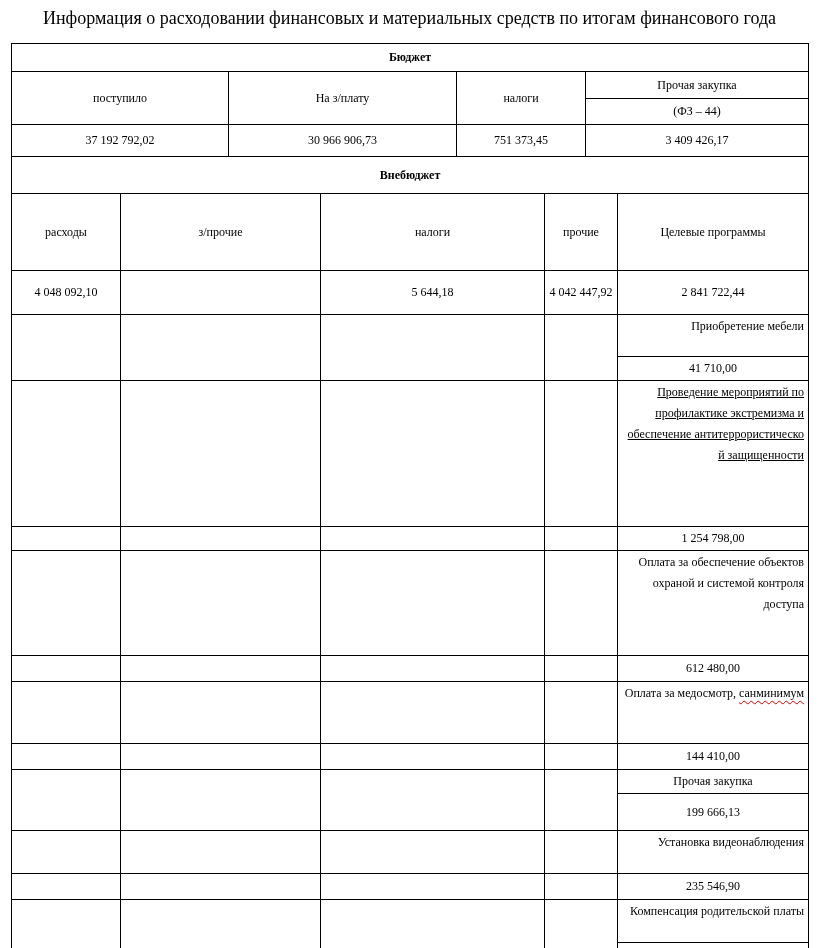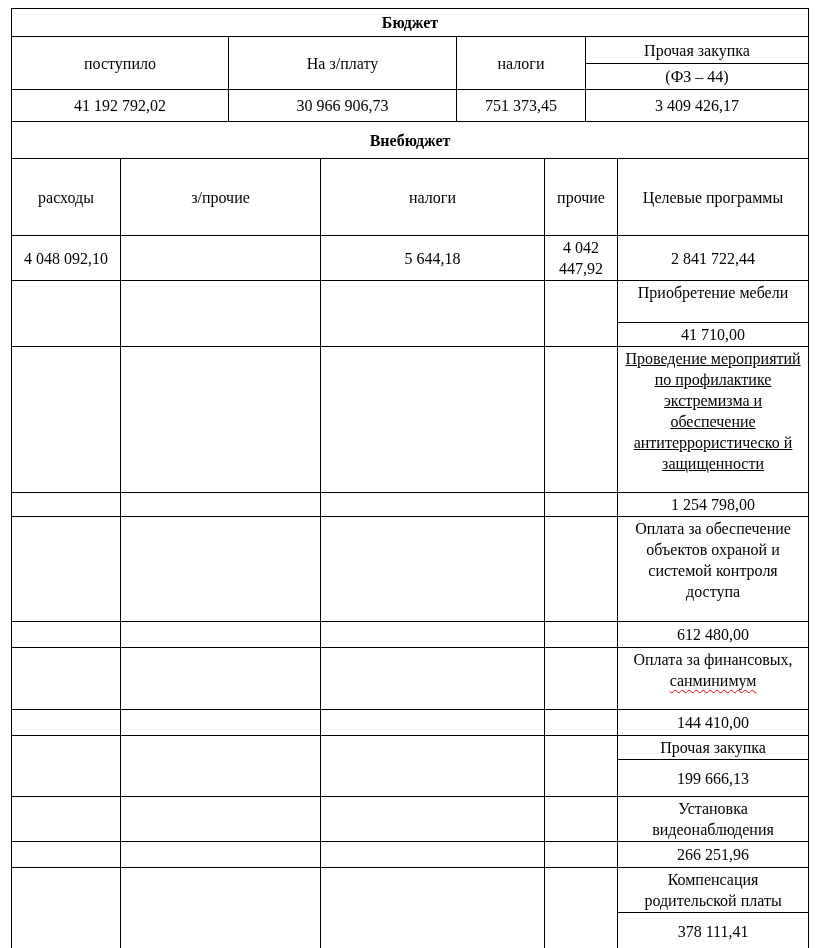--- a/index.html
+++ b/index.html
@@ -18,21 +18,21 @@
   .doc-title {
     text-align: center;
     font-size: 18px;
     line-height: 21px;
     margin: 0 0 14px 0;
   }
   table.tbl {
     border-collapse: collapse;
     table-layout: fixed;
     width: 797px;
-    font-size: 16px;
+    font-size: 12px;
     line-height: 21px;
   }
   table.t-extra { margin-top: -1px; }
   table.tbl td {
     border: 1px solid #000000;
     padding: 1px 4px;
     overflow: hidden;
   }
   td.sec {
     font-weight: bold;
@@ -44,21 +44,21 @@
     vertical-align: middle;
   }
   
   td.la {
     text-align: center;
     vertical-align: middle;
     padding: 1px 6px;
   }
   
   td.lt {
-    text-align: center;
+    text-align: right;
     vertical-align: top;
     padding: 1px 22px 1px 6px;
   }
   .missp {
     text-decoration: underline;
     text-decoration-style: wavy;
     text-decoration-color: #e00000;
     text-decoration-thickness: 1px;
     text-underline-offset: 3px;
   }
@@ -66,20 +66,21 @@
   tr.h26 { height: 26px; } tr.h27 { height: 27px; margin-top: 7px; } tr.h28 { height: 28px; }
   tr.h32 { height: 32px; } tr.h42 { height: 42px; } tr.h43 { height: 43px; }
   tr.h44 { height: 44px; } tr.h62 { height: 62px; } tr.h77 { height: 77px; }
   tr.h105 { height: 105px; } tr.h146 { height: 146px; text-decoration: underline; }
 </style>
 </head>
 <body>
 
 <div class="page">
 
+  <div class="doc-title">Информация о расходовании финансовых и материальных средств по итогам финансового года</div>
 
   <table class="tbl t-budget">
     <colgroup>
       <col style="width:217px">
         <col style="width:228px">
         <col style="width:129px">
         <col style="width:223px">
     </colgroup>
     <tbody>
       <tr class="h28">
@@ -88,21 +89,21 @@
       <tr class="h27">
         <td class="c" rowspan="2">поступило</td>
         <td class="c" rowspan="2">На з/плату</td>
         <td class="c" rowspan="2">налоги</td>
         <td class="c">Прочая закупка</td>
       </tr>
       <tr class="h26">
         <td class="c">(ФЗ – 44)</td>
       </tr>
       <tr class="h32">
-        <td class="c">41 192 792,02</td>
+        <td class="c">37 192 792,02</td>
         <td class="c">30 966 906,73</td>
         <td class="c">751 373,45</td>
         <td class="c">3 409 426,17</td>
       </tr>
     </tbody>
   </table>
 
   <table class="tbl t-extra">
     <colgroup>
       <col style="width:109px">
@@ -169,21 +170,21 @@
         <td></td>
         <td></td>
         <td class="la">612 480,00</td>
       </tr>
 
       <tr class="h62">
         <td></td>
         <td></td>
         <td></td>
         <td></td>
-        <td class="lt"><span>Оплата за финансовых, </span><span class="missp">санминимум</span></td>
+        <td class="lt"><span>Оплата за медосмотр, </span><span class="missp">санминимум</span></td>
       </tr>
       <tr class="h26">
         <td></td>
         <td></td>
         <td></td>
         <td></td>
         <td class="la">144 410,00</td>
       </tr>
 
       <tr class="h24">
@@ -202,21 +203,21 @@
         <td></td>
         <td></td>
         <td></td>
         <td class="lt">Установка видеонаблюдения</td>
       </tr>
       <tr class="h26">
         <td></td>
         <td></td>
         <td></td>
         <td></td>
-        <td class="la">266 251,96</td>
+        <td class="la">235 546,90</td>
       </tr>
 
       <tr class="h43">
         <td rowspan="2"></td>
         <td rowspan="2"></td>
         <td rowspan="2"></td>
         <td rowspan="2"></td>
         <td class="lt">Компенсация родительской платы</td>
       </tr>
       <tr class="h25">

